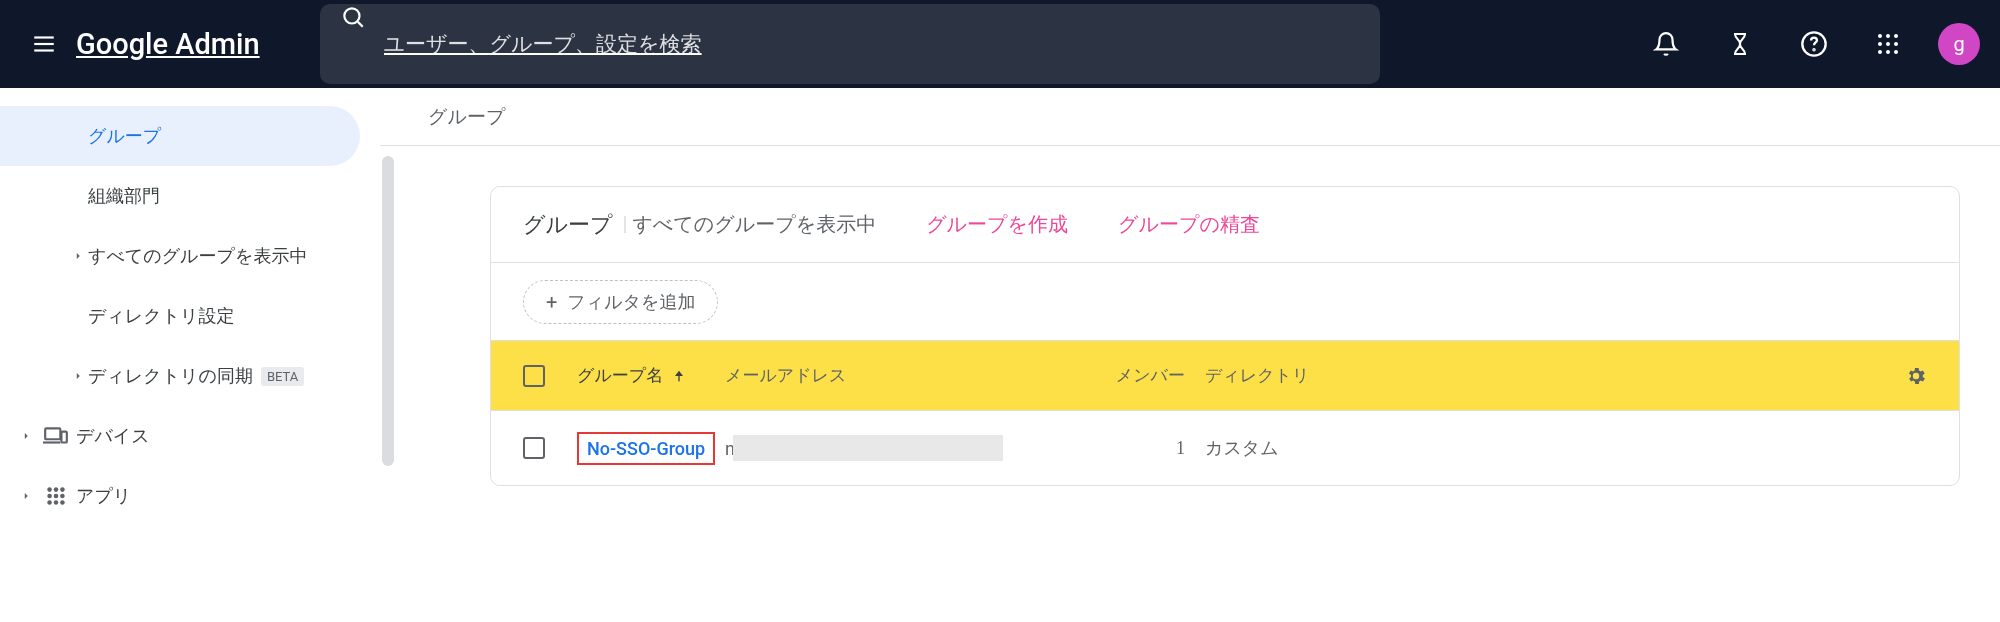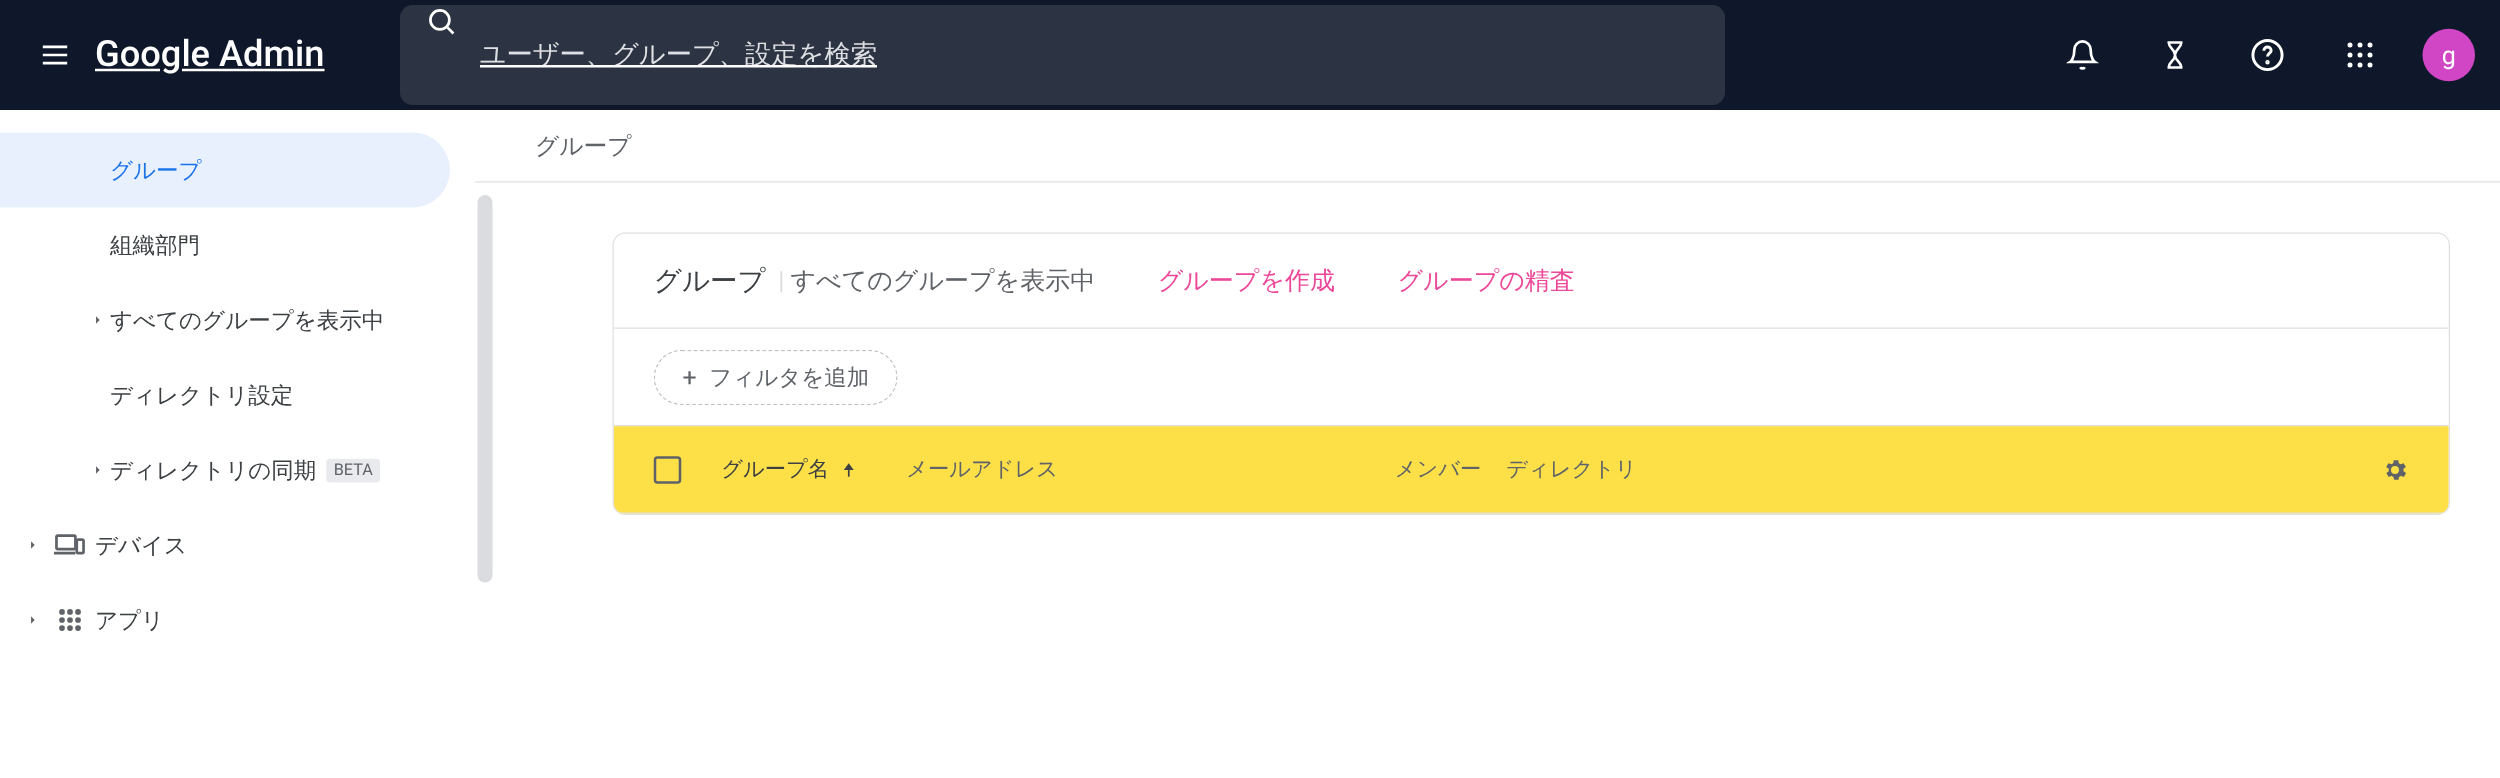--- a/index.html
+++ b/index.html
@@ -215,15 +215,29 @@
         <div class="col-email">メールアドレス</div>
         <div class="col-members">メンバー</div>
         <div class="col-access">ディレクトリ</div>
         <div class="gear-col">
           <svg width="22" height="22" viewBox="0 0 24 24" fill="#5f6368">
               <path d="M19.4 13a7.5 7.5 0 000-2l2.1-1.6-2-3.4-2.5 1a7.5 7.5 0 00-1.7-1l-.4-2.6h-4l-.4 2.6a7.5 7.5 0 00-1.7 1l-2.5-1-2 3.4L6.6 11a7.5 7.5 0 000 2l-2.1 1.6 2 3.4 2.5-1a7.5 7.5 0 001.7 1l.4 2.6h4l.4-2.6a7.5 7.5 0 001.7-1l2.5 1 2-3.4zM12 15.5A3.5 3.5 0 1112 8.5a3.5 3.5 0 010 7z"></path>
             </svg>
         </div>
       </div>
 
+      <div class="table-row">
+        <div class="chk"></div>
+        <div class="col-name" style="margin-left:32px;">
+          <span class="group-link">No-SSO-Group</span>
+        </div>
+        <div class="col-email">
+          <span class="email-mask">
+            <span>n</span>
+            <span class="mask-box"></span>
+          </span>
+        </div>
+        <div class="col-members">1</div>
+        <div class="col-access">カスタム</div>
+      </div>
     </div>
   </div>
 </div>
 
 </body></html>

